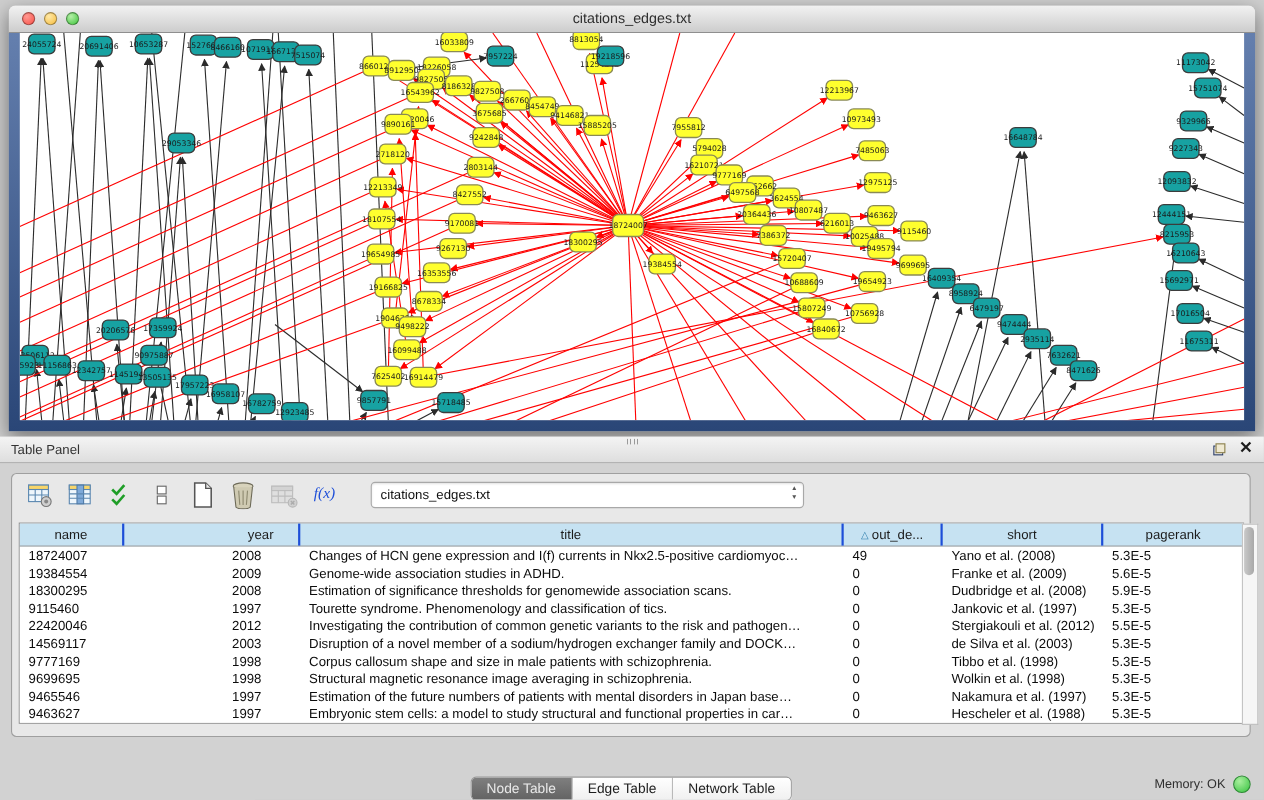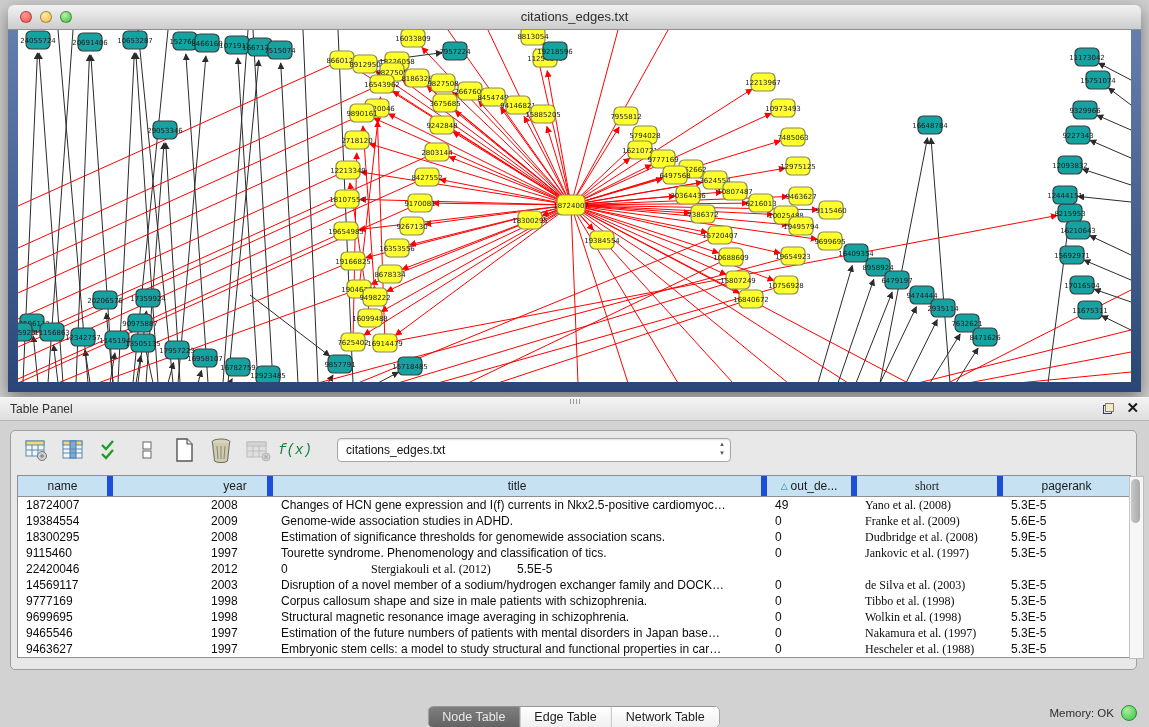--- a/index.html
+++ b/index.html
@@ -38,38 +38,38 @@
   .float-ico:before{content:"";position:absolute;left:0;bottom:0;width:7px;height:7px;border:1px solid #2c3e66;}
   .float-ico:after{content:"";position:absolute;right:0;top:0;width:7px;height:7px;border:1px solid #8a7f4e;background:#efe9d2;}
   .close-x{font-size:15px;font-weight:bold;color:#1b1b1b;line-height:14px;cursor:default;}
 
   .tp-inner{position:absolute;left:10px;top:33px;width:1127px;height:631px;height:632px;}
   .tp-inner{height:635px;}
   .panel-card{position:absolute;left:0;top:0;width:1125px;height:238px;background:#e8e8e8;
               border:1px solid #9f9f9f;border-radius:5px;}
   .toolbar{height:38px;display:flex;align-items:center;gap:11px;padding-left:12px;}
   .tbtn{width:26px;height:26px;display:flex;align-items:center;justify-content:center;}
-  .fx{font-family:Liberation Mono, monospace;font-style:italic;font-size:14px;color:#15803d;}
+  .fx{font-family:Liberation Serif, serif;font-style:italic;font-size:14px;color:#1d4ed8;}
   .combo{margin-left:18px;width:392px;height:22px;background:#fff;border:1px solid #a8a8a8;
          border-radius:4px;display:flex;align-items:center;position:relative;
          box-shadow:inset 0 1px 2px rgba(0,0,0,.12);}
   .combo-val{font-size:12px;color:#111;padding-left:8px;flex:1;}
   .combo-arrows{position:absolute;right:5px;top:1px;font-size:6px;color:#555;line-height:9px;text-align:center;}
 
   
   .dtable{position:absolute;left:6px;top:44px;width:1112px;border:1px solid #8f8f8f;background:#fff;}
   .thead{display:flex;height:20px;background:#c6e2f2;border-bottom:1px solid #8f8f8f;}
-  .th{box-sizing:border-box;border-right:6px solid #1d4ed8;font-size:12px;color:#1c1c1c;
+  .th{box-sizing:border-box;border-right:2px solid #1d4ed8;font-size:12px;color:#1c1c1c;
       display:flex;align-items:center;justify-content:center;overflow:hidden;white-space:nowrap;}
   .th .sort{color:#2b7cab;font-size:9px;margin-right:3px;}
   .trow{display:flex;height:16px;background:#fff;}
   .td{box-sizing:border-box;font-size:12px;color:#0c0c0c;padding-left:8px;
       overflow:hidden;white-space:nowrap;text-overflow:ellipsis;line-height:16px;}
   .c0{width:95px;} .c1{width:90px;margin-top:44px;} .c2{width:70px;} .c3{width:494px;}
-  .c4{width:90px;} .c5{width:146px;font-family:Liberation Serif, serif;} .c6{width:127px;border-right:none;}
+  .c4{width:90px;} .c5{width:146px;} .c6{width:127px;border-right:none;}
   .vscroll{position:absolute;right:-14px;top:0;width:13px;height:181px;background:#f6f6f6;
            border:1px solid #bdbdbd;border-left:1px solid #c4c4c4;}
   .vthumb{position:absolute;left:1px;top:2px;width:9px;height:44px;border-radius:5px;
           background:linear-gradient(90deg,#c9c9c9,#a8a8a8);}
 
   
   .tabs{position:absolute;left:50%;top:276px;transform:translateX(-50%);display:flex;
         border:1px solid #979797;border-radius:5px;overflow:hidden;height:20px;
         background:#fff;box-shadow:0 1px 0 rgba(255,255,255,.6);}
   .seg{font-size:12.5px;padding:4px 14px;display:flex;align-items:center;color:#1d1d1d;
@@ -631,20 +631,21 @@
               <div class="td c2">1997</div>
               <div class="td c3">Tourette syndrome. Phenomenology and classification of tics.</div>
               <div class="td c4">0</div>
               <div class="td c5">Jankovic et al. (1997)</div>
               <div class="td c6">5.3E-5</div>
             </div>
             <div class="trow">
               <div class="td c0">22420046</div>
               <div class="td c1">2</div>
               <div class="td c2">2012</div>
+              <div class="td c3">Investigating the contribution of common genetic variants to the risk and pathogen…</div>
               <div class="td c4">0</div>
               <div class="td c5">Stergiakouli et al. (2012)</div>
               <div class="td c6">5.5E-5</div>
             </div>
             <div class="trow">
               <div class="td c0">14569117</div>
               <div class="td c1">2</div>
               <div class="td c2">2003</div>
               <div class="td c3">Disruption of a novel member of a sodium/hydrogen exchanger family and DOCK…</div>
               <div class="td c4">0</div>

